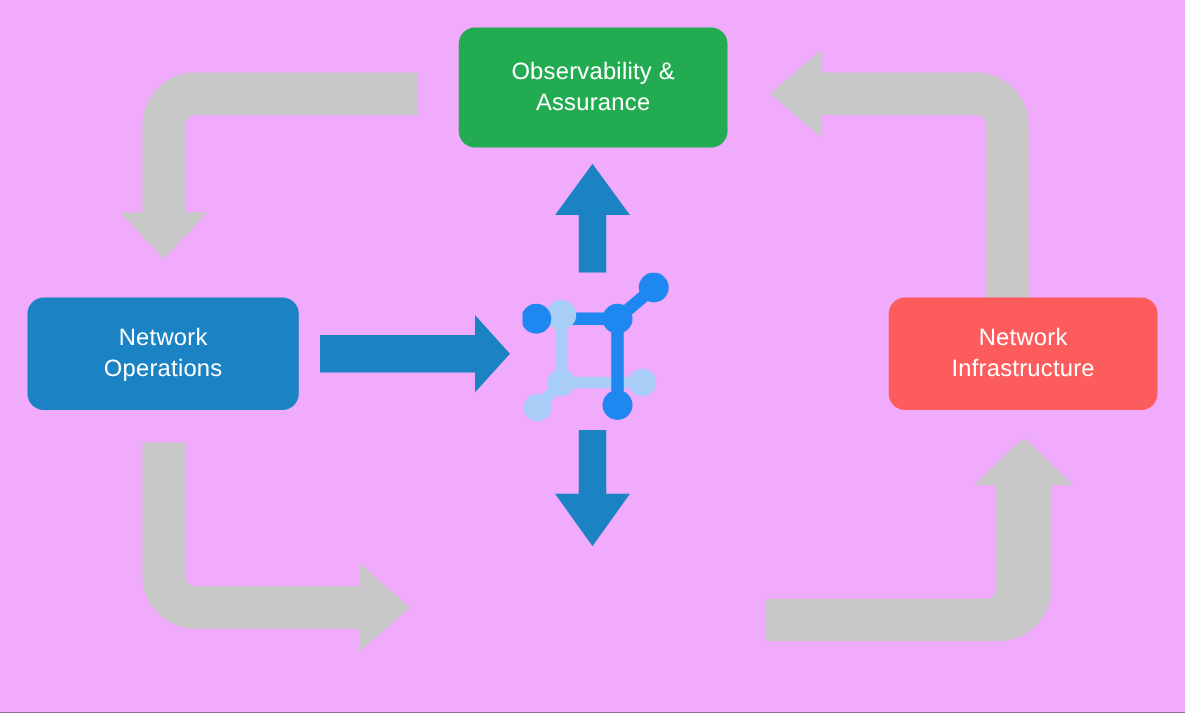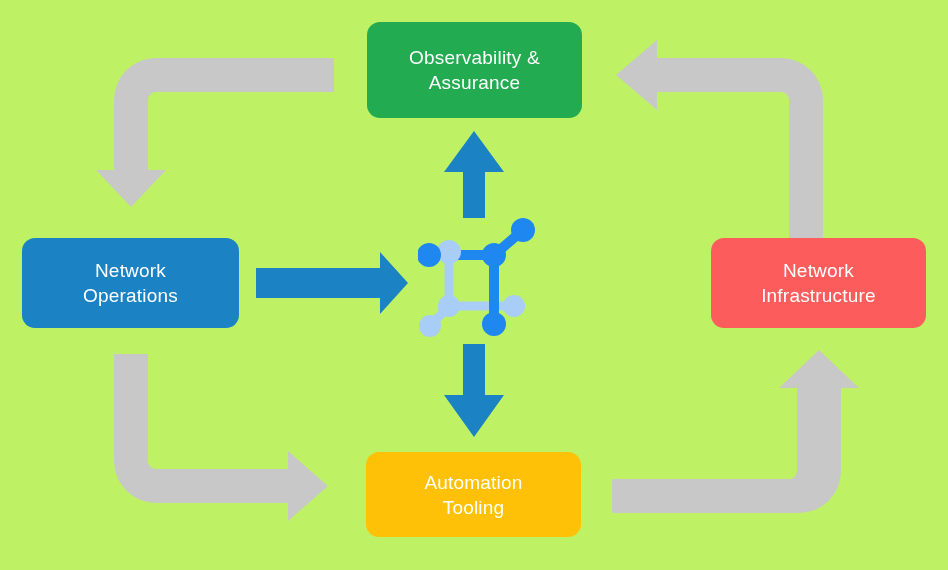--- a/index.html
+++ b/index.html
@@ -10,21 +10,21 @@
   body {
     width: 948px;
     height: 570px;
     overflow: hidden;
     font-family: "Liberation Sans", sans-serif;
   }
   #canvas {
     position: relative;
     width: 948px;
     height: 570px;
-    background: #bef264;
+    background: #f0abfc;
     text-decoration: underline;
   }
   .node-box {
     position: absolute;
     border-radius: 13px;
     display: flex;
     align-items: center;
     justify-content: center;
     text-align: center;
     color: #ffffff;
@@ -179,18 +179,14 @@
   <div class="node-box" id="box-network-ops">
     <span class="node-label">Network
 Operations</span>
   </div>
 
   <div class="node-box" id="box-network-infra">
     <span class="node-label">Network
 Infrastructure</span>
   </div>
 
-  <div class="node-box" id="box-automation">
-    <span class="node-label">Automation
-Tooling</span>
-  </div>
 
 </div>
 
 </body></html>

